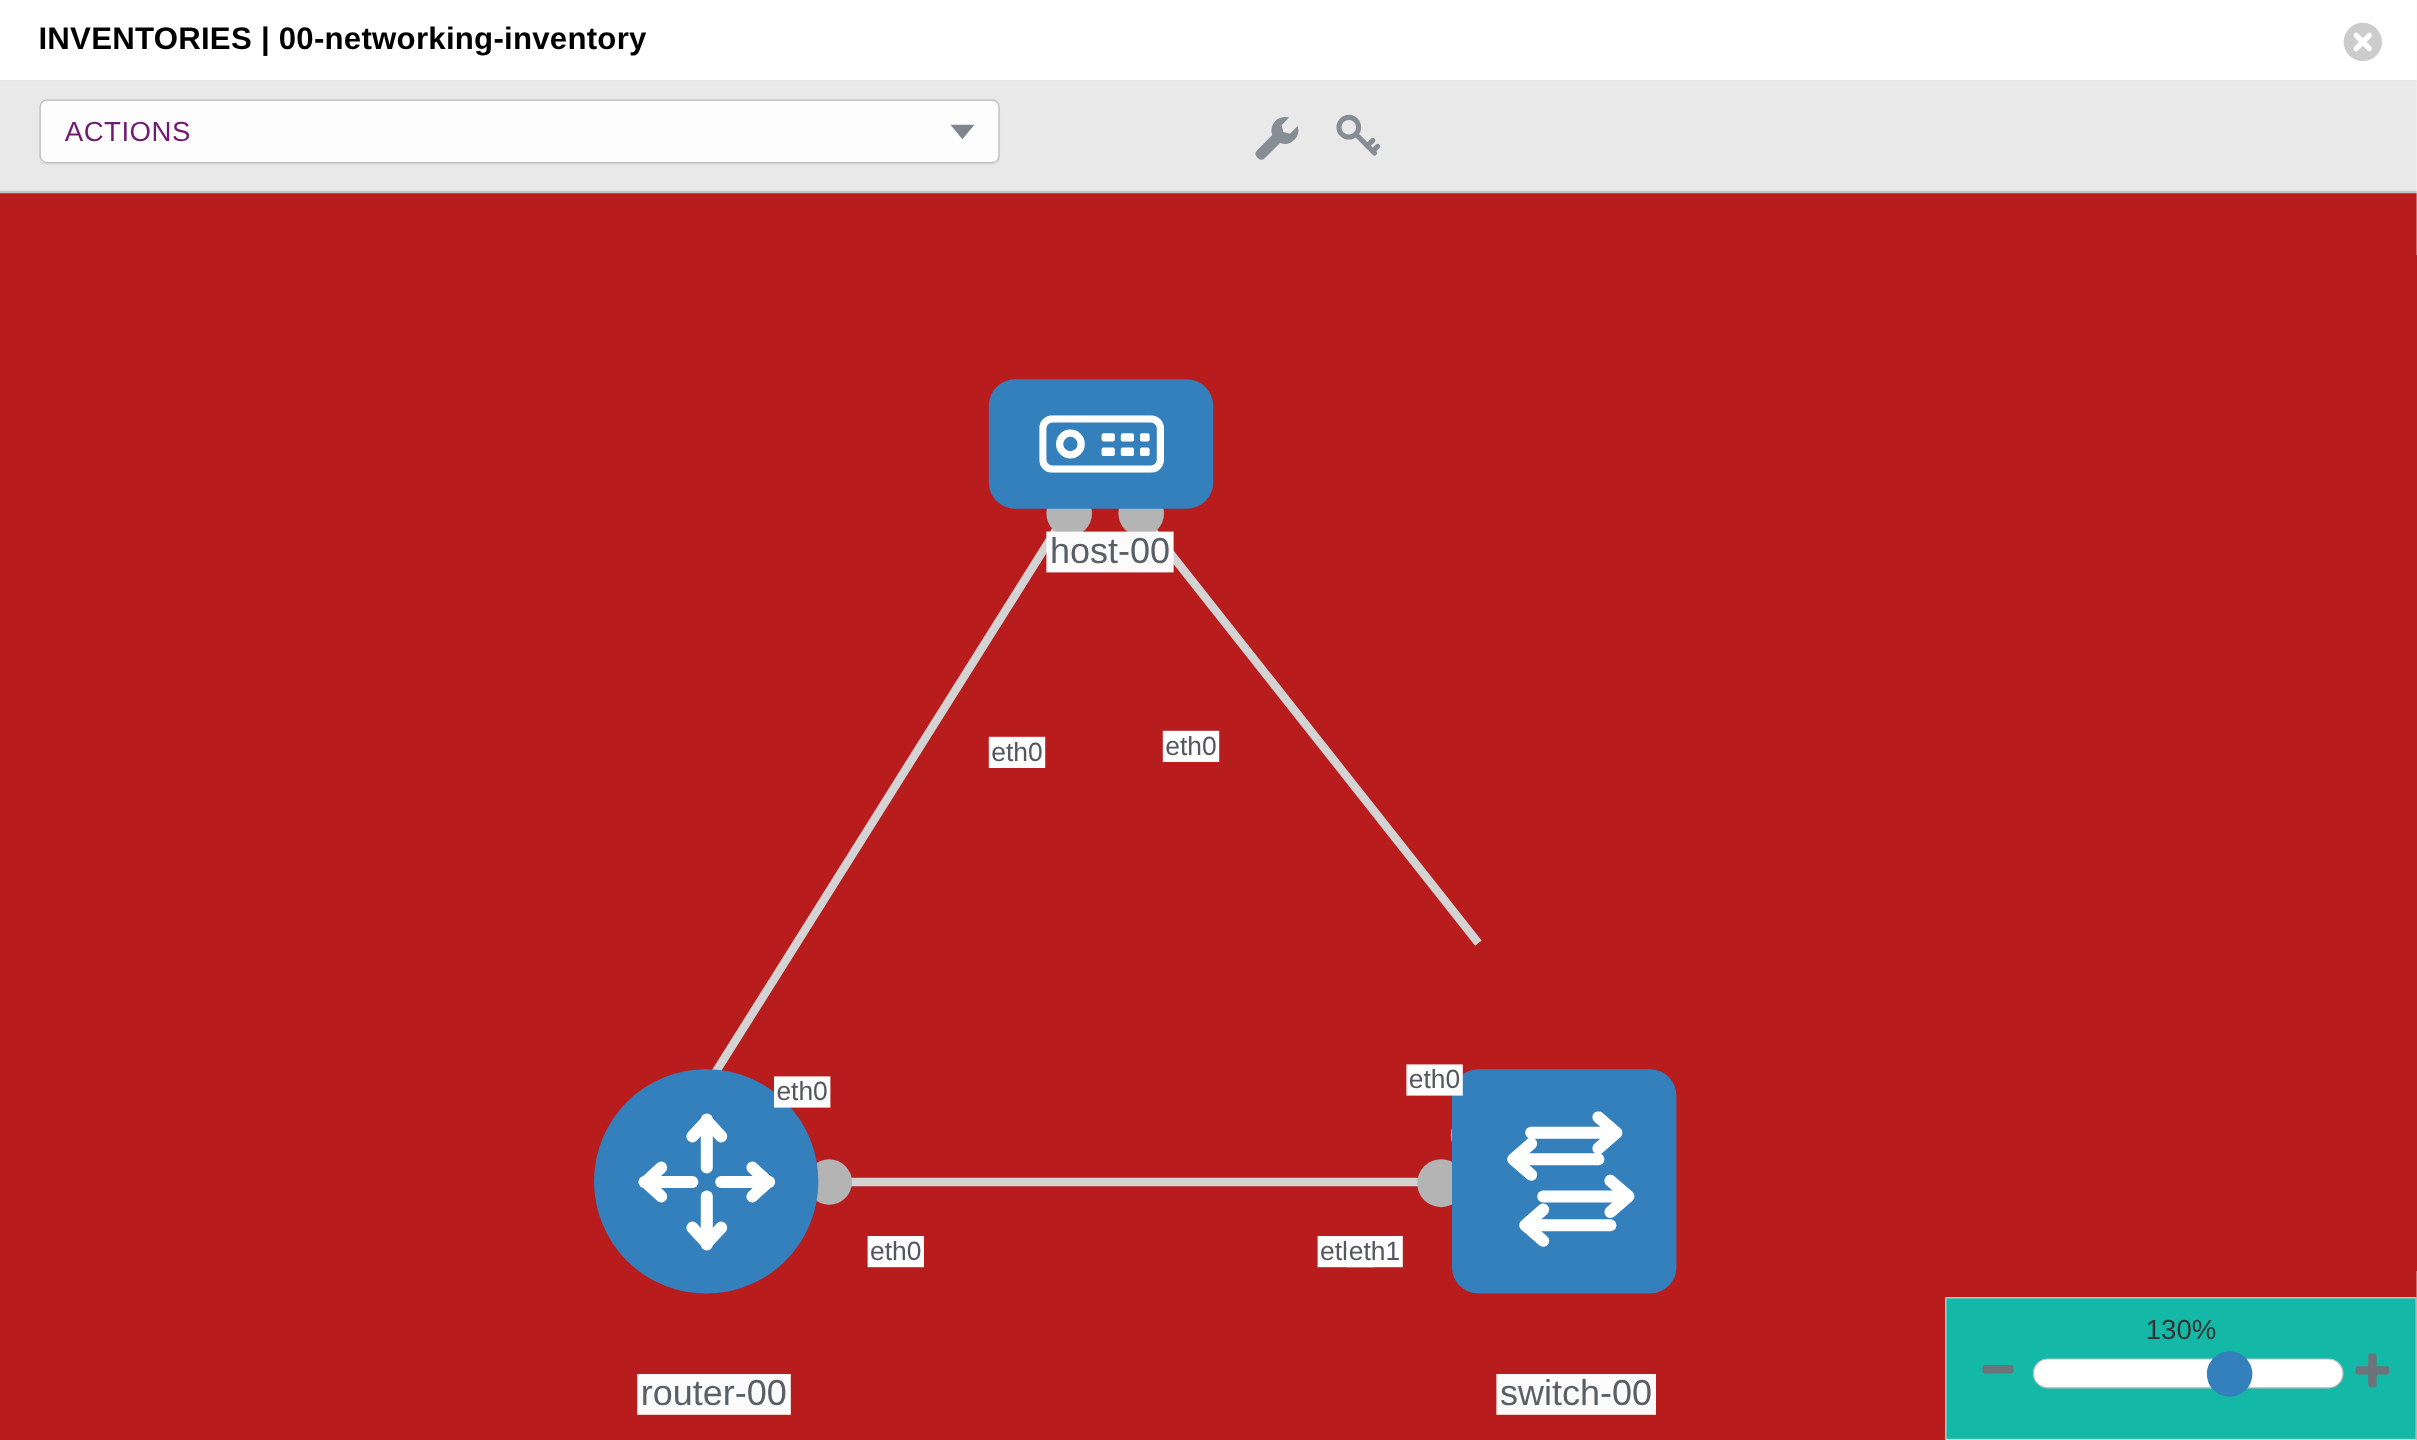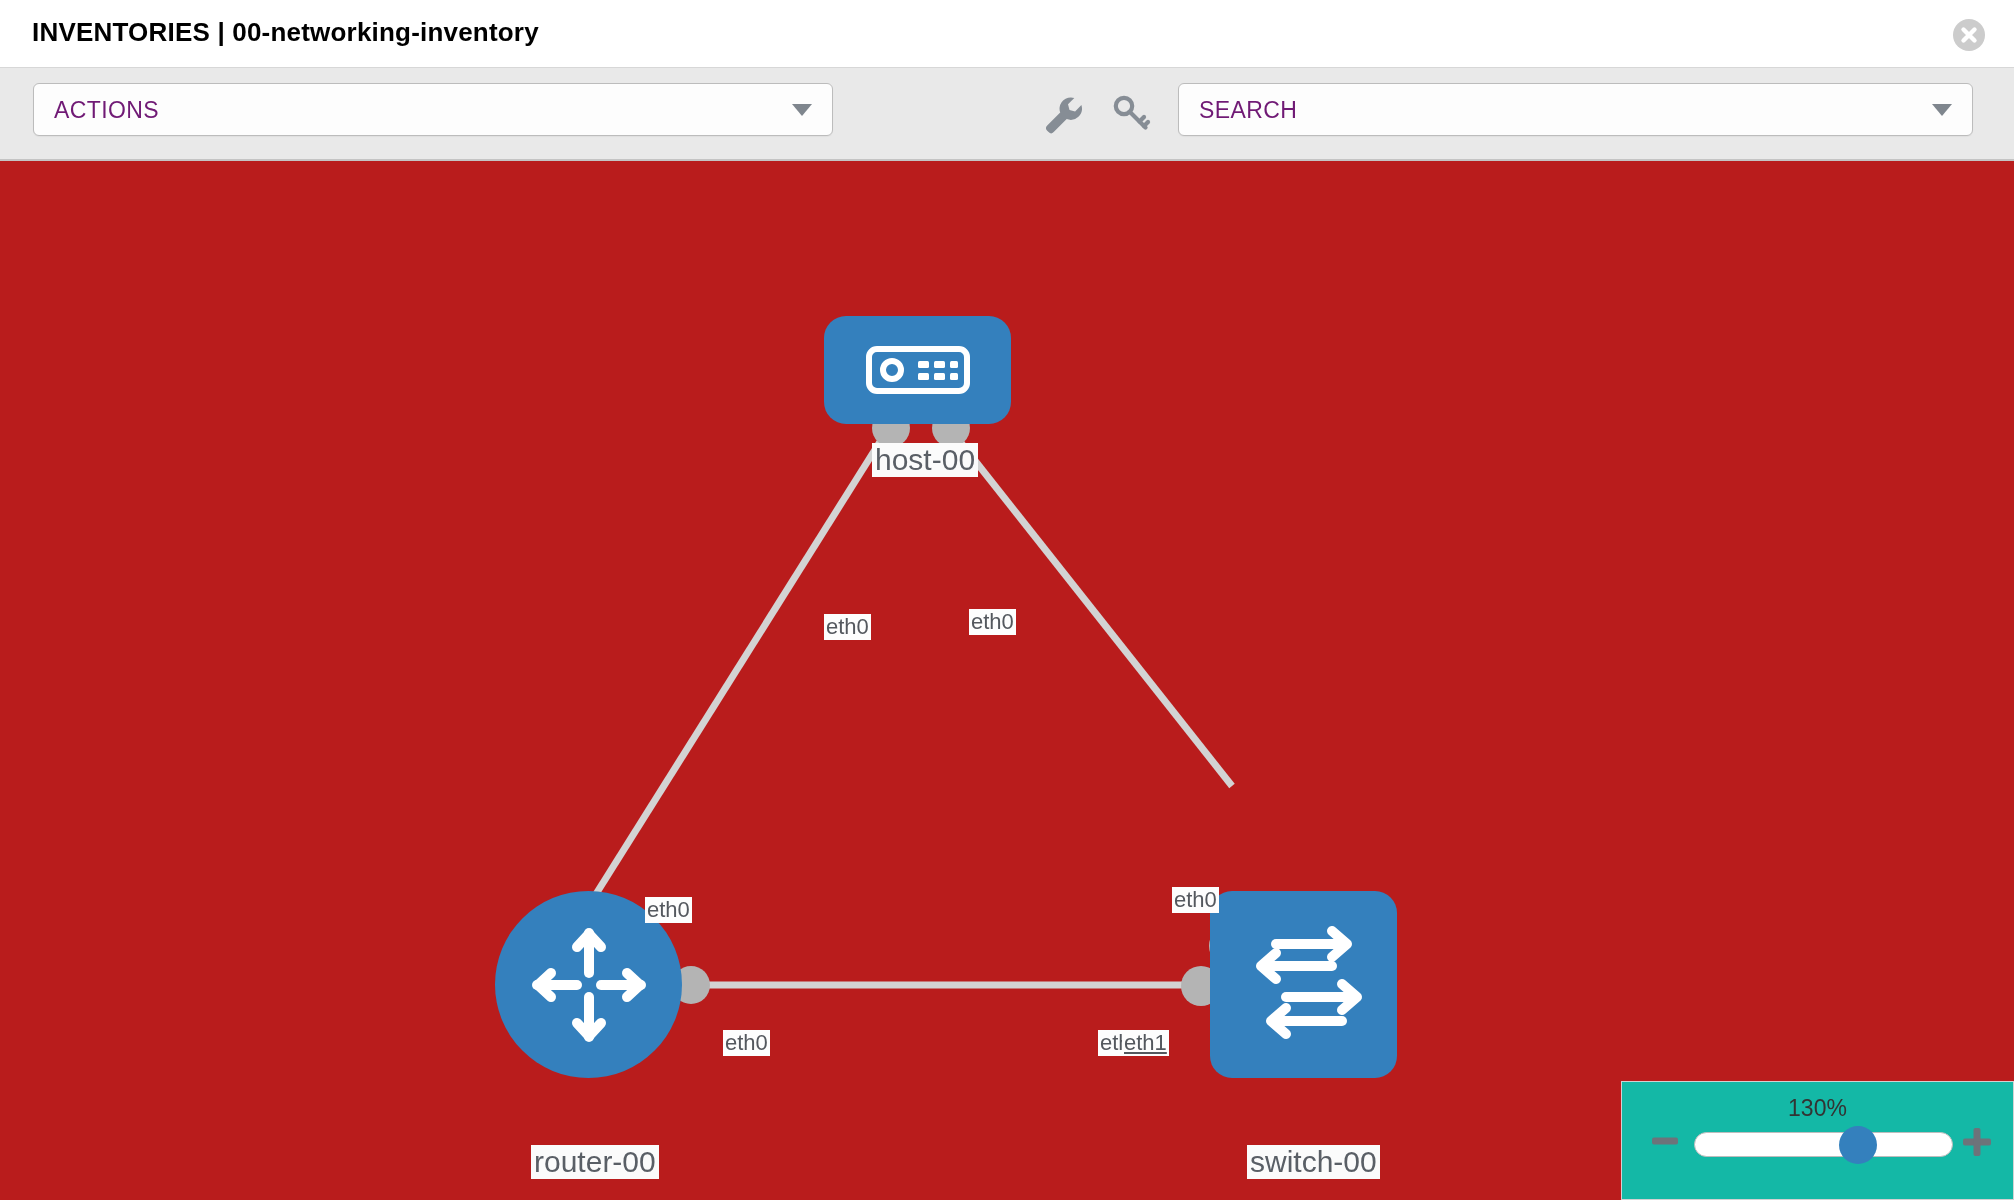--- a/index.html
+++ b/index.html
@@ -153,24 +153,20 @@
     <svg width="42" height="42" viewBox="0 0 42 42">
       <g fill="none" stroke="#868d95" stroke-width="4.2" stroke-linecap="round">
         <circle cx="14" cy="14" r="8.2"></circle>
         <path d="M19.7 19.7 L35.5 35.5"></path>
         <path d="M29.5 29.5 L34 25"></path>
         <path d="M34 34 L38 30"></path>
       </g>
     </svg>
   </div>
 
-  <div class="select-box search-select">
-    <div class="select-label">SEARCH</div>
-    <div class="caret"></div>
-  </div>
 
   <div class="canvas">
     <div class="topology">
 
       <svg width="2014" height="1039" style="position:absolute;left:0;top:0;">
         <g stroke="#d3d3d3" stroke-width="7" fill="none">
           <line x1="888" y1="268" x2="596" y2="733"></line>
           <line x1="950" y1="268" x2="1232" y2="625"></line>
           <line x1="690" y1="824" x2="1202" y2="824"></line>
         </g>
@@ -235,21 +231,21 @@
         </div>
       </div>
       <div class="node-label" style="left:1247px;top:984px;">switch-00</div>
 
       <div class="iface-label" style="left:824px;top:453px;">eth0</div>
       <div class="iface-label" style="left:969px;top:448px;">eth0</div>
       <div class="iface-label" style="left:645px;top:736px;">eth0</div>
       <div class="iface-label" style="left:1172px;top:726px;">eth0</div>
       <div class="iface-label" style="left:723px;top:869px;">eth0</div>
       <div class="iface-label" style="left:1098px;top:869px;">eth0</div>
-      <div class="iface-label" style="left:1122px;top:869px;text-decoration:underline;">eth1</div>
+      <div class="iface-label" style="left:1122px;top:869px;">eth1</div>
 
     </div>
   </div>
 
   <div class="zoom-panel">
     <div class="zoom-value">130%</div>
 
     <div class="zoom-minus">
       <svg width="30" height="30" viewBox="0 0 30 30">
         <rect x="2" y="11.5" width="26" height="7" rx="2" fill="#6d737a"></rect>

